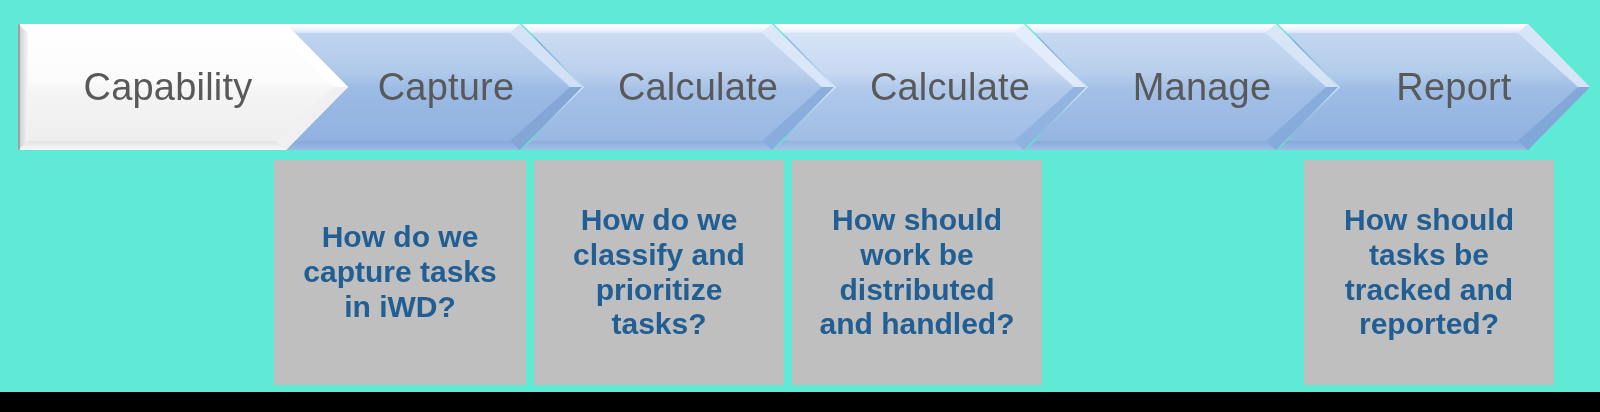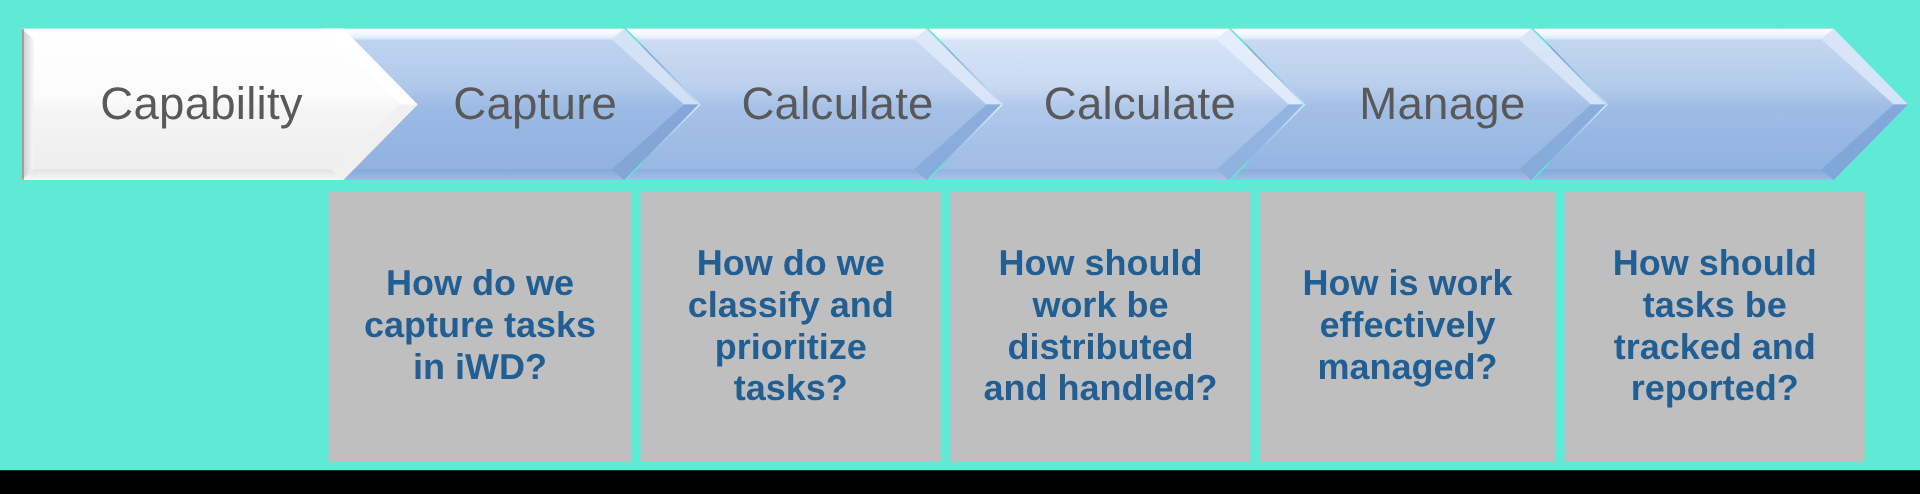--- a/index.html
+++ b/index.html
@@ -315,20 +315,21 @@
           </linearGradient>
         </defs>
         <path d="M0,0 L250,0 L312,63 L250,126 L0,126 L62,63 Z" fill="url(#gBlueBody5)"></path>
         <path d="M0,0 L250,0 L240,9 L9,9 Z" fill="url(#gBlueTop5)"></path>
         <path d="M0,126 L9,117 L240,117 L250,126 Z" fill="url(#gBlueBot5)"></path>
         <path d="M0,0 L62,63 L52,63 L9,9 Z" fill="url(#gBlueNotchTop5)"></path>
         <path d="M0,126 L62,63 L52,63 L9,117 Z" fill="url(#gBlueNotchBot5)"></path>
         <path d="M250,0 L312,63 L300,63 L240,9 Z" fill="#dae7f9" opacity="0.9"></path>
         <path d="M250,126 L312,63 L300,63 L240,117 Z" fill="#7ea4d7" opacity="0.85"></path>
       </svg>
+      <div class="chev-label" style="left:52px; width:248px;">Report</div>
     </div>
 
   </div>
 
   <div id="question-row">
 
     <div class="qbox" style="left:274px; width:252px;">
       <div class="qbox-text">How do we
 capture tasks
 in iWD?</div>
@@ -341,25 +342,20 @@
 tasks?</div>
     </div>
 
     <div class="qbox" style="left:792px; width:250px;">
       <div class="qbox-text">How should
 work be
 distributed
 and handled?</div>
     </div>
 
-    <div class="qbox" style="left:1050px; width:246px;">
-      <div class="qbox-text">How is work
-effectively
-managed?</div>
-    </div>
 
     <div class="qbox" style="left:1304px; width:250px;">
       <div class="qbox-text">How should
 tasks be
 tracked and
 reported?</div>
     </div>
 
   </div>
 

